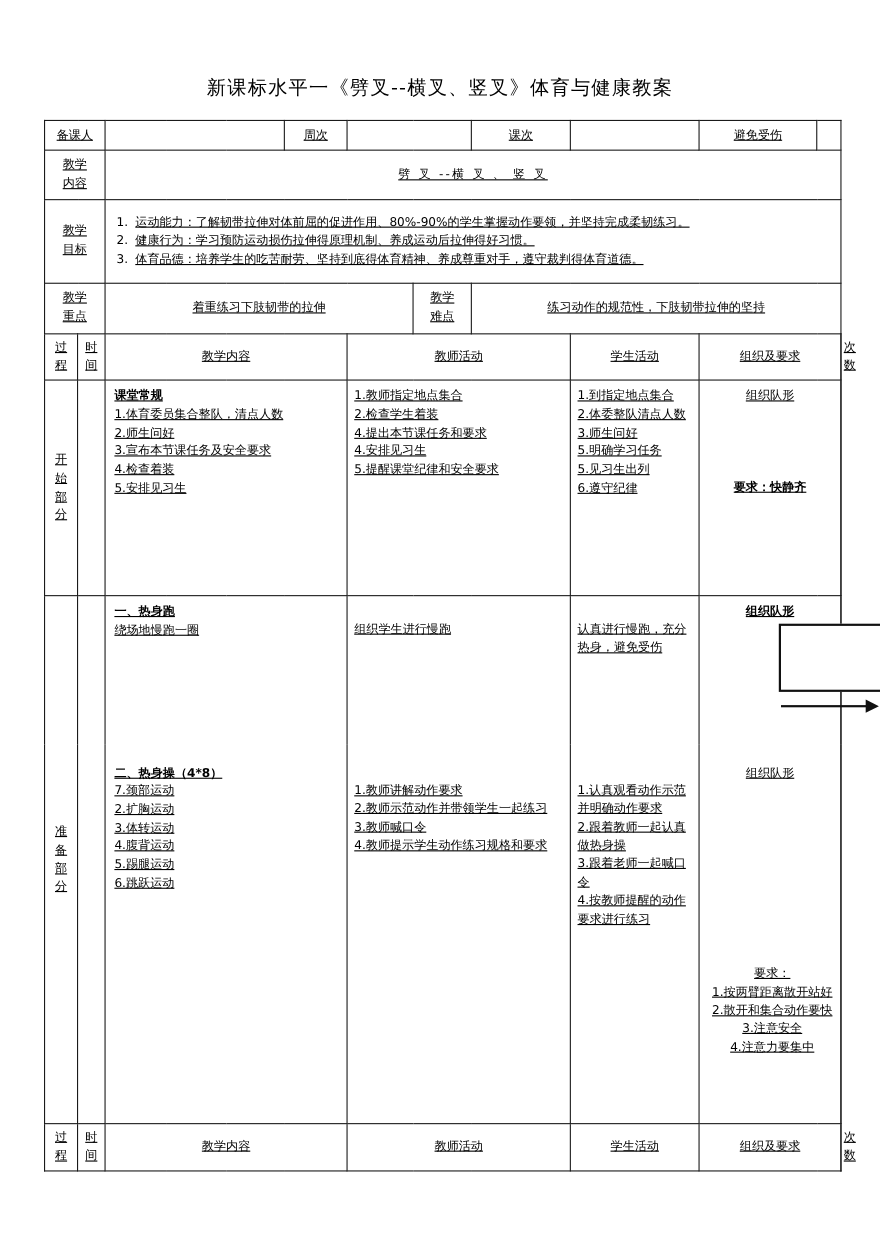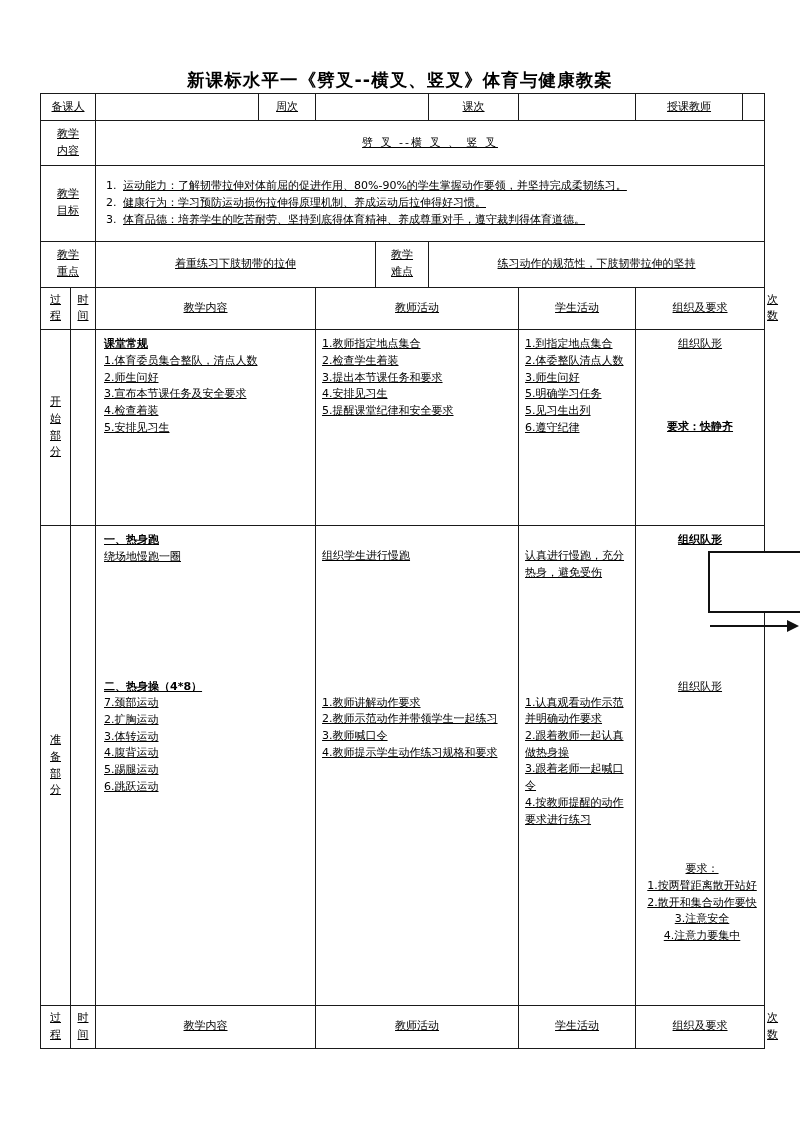--- a/index.html
+++ b/index.html
@@ -17,23 +17,24 @@
   .page {
     position: relative;
     width: 800px;
     height: 1131px;
     box-sizing: border-box;
     padding: 0 40px;
   }
   .doc-title {
     text-align: center;
     font-size: 17.5px;
-    font-weight: bold;
+    font-weight: normal;
     letter-spacing: 1.1px;
     padding-top: 68px;
+    padding-bottom: 16px;
     line-height: 1.4;
     white-space: nowrap;
   }
   table.lesson {
     width: 720px;
     border-collapse: collapse;
     table-layout: fixed;
   }
   table.lesson td {
     border: 1px solid #1a1a1a;
@@ -172,21 +173,21 @@
     </colgroup>
 
     <tbody>
         <tr>
       <td class="ctr-label" colspan="2">备课人</td>
       <td class="mid blank-cell" colspan="3"></td>
       <td class="ctr-label">周次</td>
       <td class="mid blank-cell" colspan="2"></td>
       <td class="ctr-label">课次</td>
       <td class="mid blank-cell"></td>
-      <td class="ctr-label">授课教师</td>
+      <td class="ctr-label">避免受伤</td>
       <td class="mid blank-cell"></td>
     </tr>
 
     <tr style="height:44px">
       <td class="ctr-label" colspan="2">
         <span class="line">教学</span>
         <span class="line">内容</span>
       </td>
       <td class="subject-cell" colspan="10">劈 叉 --横 叉 、 竖 叉</td>
     </tr>
@@ -247,21 +248,21 @@
         <span class="line head">课堂常规</span>
         <span class="line">1.体育委员集合整队，清点人数</span>
         <span class="line">2.师生问好</span>
         <span class="line">3.宣布本节课任务及安全要求</span>
         <span class="line">4.检查着装</span>
         <span class="line">5.安排见习生</span>
       </td>
       <td class="body-cell" colspan="3">
         <span class="line">1.教师指定地点集合</span>
         <span class="line">2.检查学生着装</span>
-        <span class="line">3.提出本节课任务和要求</span>
+        <span class="line">4.提出本节课任务和要求</span>
         <span class="line">4.安排见习生</span>
         <span class="line">5.提醒课堂纪律和安全要求</span>
       </td>
       <td class="body-cell" colspan="1">
         <span class="line">1.到指定地点集合</span>
         <span class="line">2.体委整队清点人数</span>
         <span class="line">3.师生问好</span>
         <span class="line">5.明确学习任务</span>
         <span class="line">5.见习生出列</span>
         <span class="line">6.遵守纪律</span>

